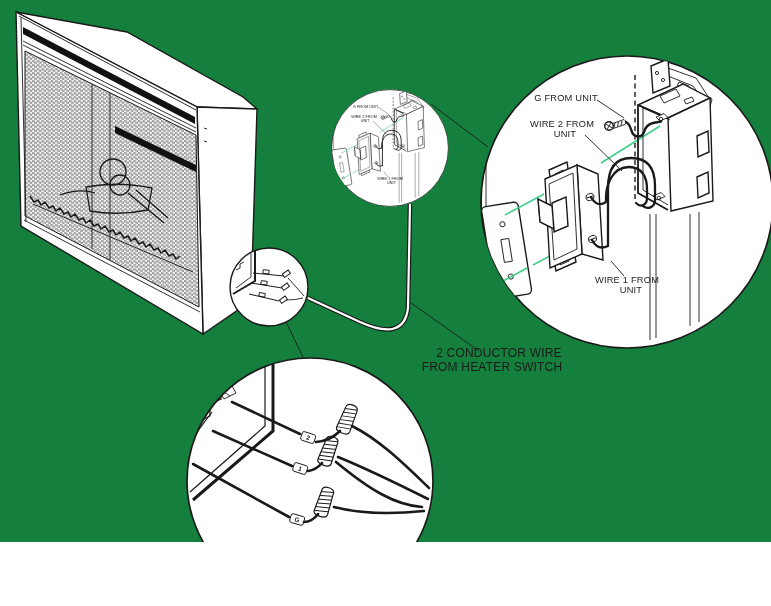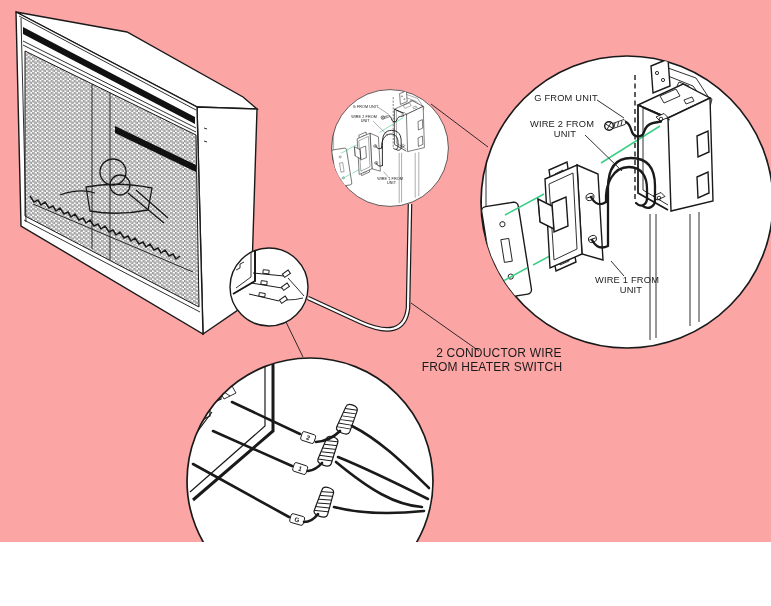--- a/index.html
+++ b/index.html
@@ -1,16 +1,16 @@
 <!DOCTYPE html>
 <html><head>
 <meta charset="utf-8">
 <style>
   html,body{margin:0;padding:0;background:#fff;}
-  .stage{position:relative;width:771px;height:542px;background:#fca5a5;overflow:hidden;text-decoration:underline;}
+  .stage{position:relative;width:771px;height:542px;background:#15803d;overflow:hidden;text-decoration:underline;}
   svg{display:block;}
   text{font-family:"Liberation Sans","DejaVu Sans",sans-serif;fill:#1a1a1a;}
   .lbl{font-size:9.3px;letter-spacing:.2px;}
   .lbl-lg{font-size:12px;letter-spacing:.2px;}
   .tag-txt{font-size:6.4px;font-weight:bold;}
   .ln{stroke:#1a1a1a;fill:none;}
   .thin{stroke-width:.9;}
   .med{stroke-width:1.4;}
   .thick{stroke-width:3;}
   .wire{stroke-width:2.3;stroke-linecap:round;fill:none;stroke:#1a1a1a;}

